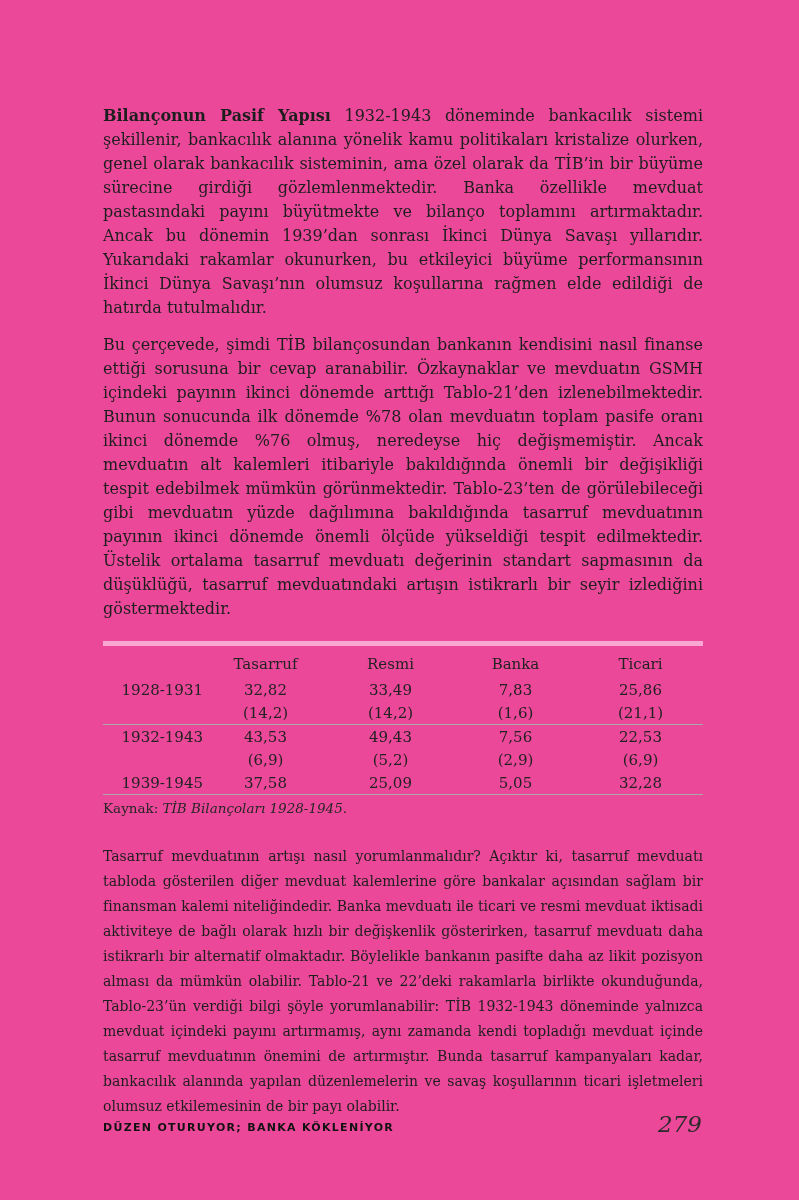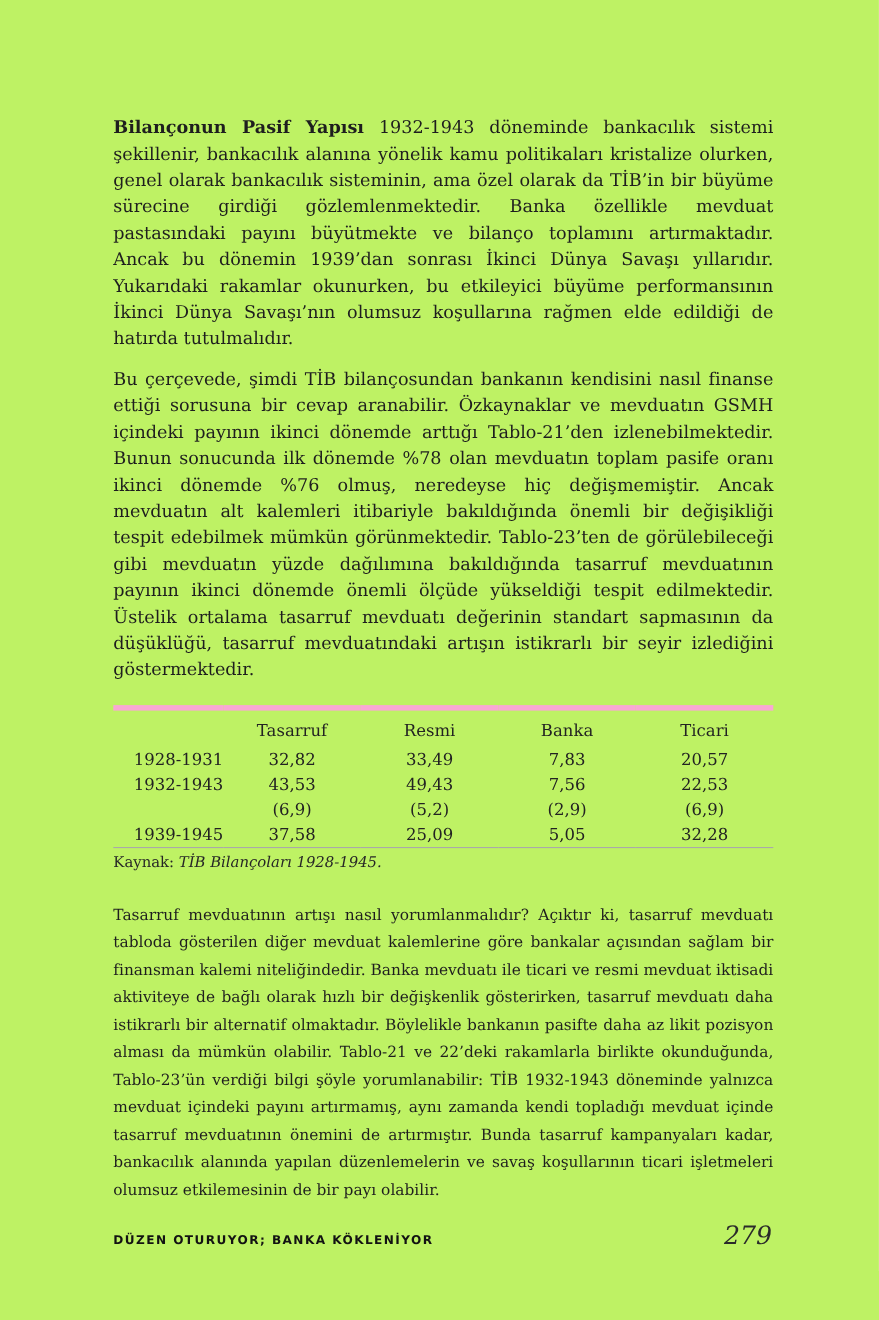--- a/index.html
+++ b/index.html
@@ -4,21 +4,21 @@
 <style>
   html, body {
     margin: 0;
     padding: 0;
     background: #ffffff;
   }
   .page {
     position: relative;
     width: 799px;
     height: 1200px;
-    background: #bef264;
+    background: #ec4899;
     overflow: hidden;
     font-family: "DejaVu Serif", "Liberation Serif", serif;
     color: #1e1e1e;
   }
   .content {
     position: absolute;
     left: 103px;
     top: 104px;
     width: 600px;
   }
@@ -124,21 +124,28 @@
           <th>Banka</th>
           <th>Ticari</th>
         </tr>
       </thead>
       <tbody>
         <tr>
           <td class="row-label">1928-1931</td>
           <td>32,82</td>
           <td>33,49</td>
           <td>7,83</td>
-          <td>20,57</td>
+          <td>25,86</td>
+        </tr>
+        <tr class="group-sep">
+          <td></td>
+          <td>(14,2)</td>
+          <td>(14,2)</td>
+          <td>(1,6)</td>
+          <td>(21,1)</td>
         </tr>
         <tr>
           <td class="row-label">1932-1943</td>
           <td>43,53</td>
           <td>49,43</td>
           <td>7,56</td>
           <td>22,53</td>
         </tr>
         <tr>
           <td></td>

